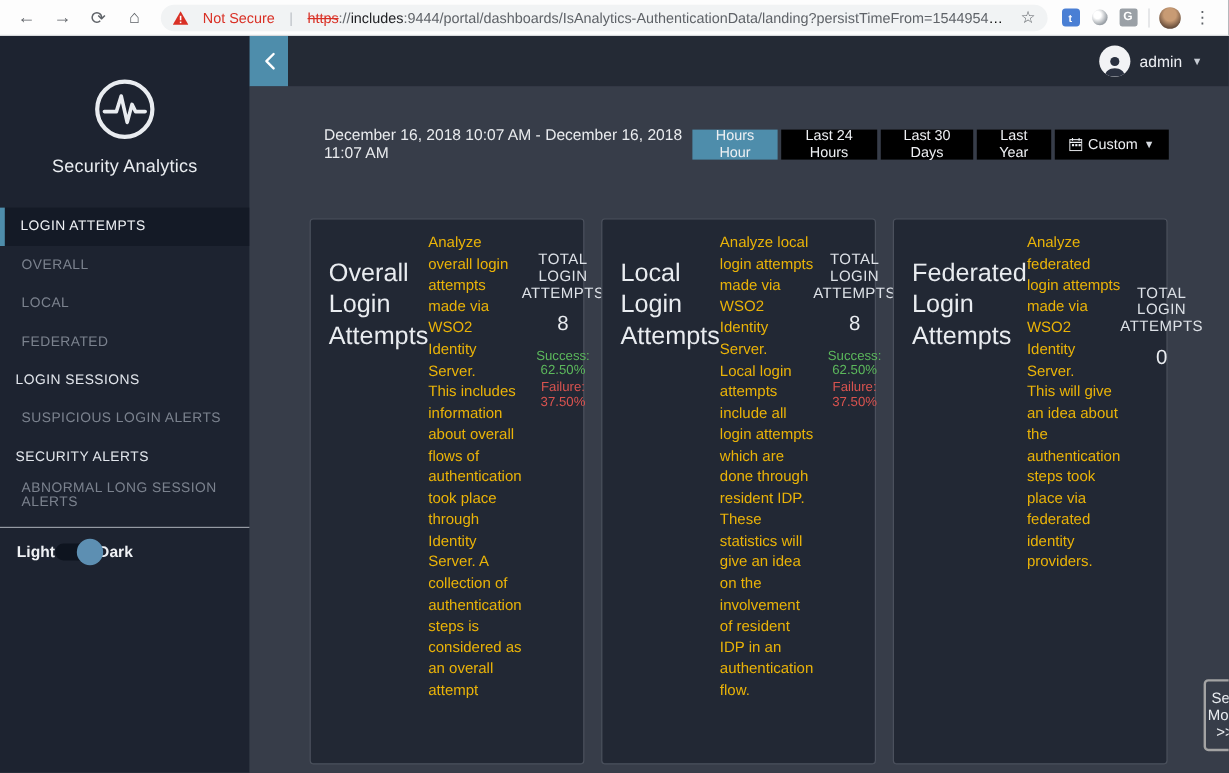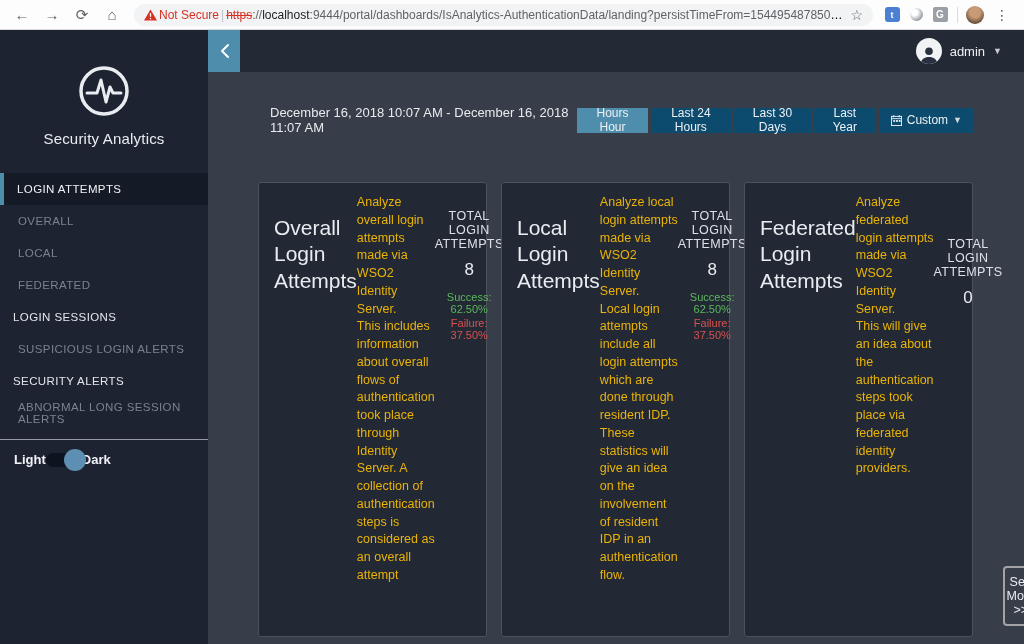--- a/index.html
+++ b/index.html
@@ -5,21 +5,21 @@
   * { margin:0; padding:0; box-sizing:border-box; }
   html,body { width:1024px; height:644px; overflow:hidden;
     font-family:"Liberation Sans","DejaVu Sans",sans-serif; background:#373d49; }
 
   
   .browser-bar { height:30px; background:#fdfdfd; border-bottom:1px solid #d8dadd;
     display:flex; align-items:center; padding:0 10px; gap:6px; }
   .nav-ico { width:24px; height:22px; display:flex; align-items:center; justify-content:center;
     color:#5f6368; font-size:15px; cursor:pointer; }
   .url-pill { flex:1; height:22px; background:#f1f3f4; border-radius:11px;
-    display:flex; align-items:center; padding:0 10px; gap:2px; margin:0 4px; min-width:0; }
+    display:flex; align-items:center; padding:0 10px; gap:12px; margin:0 4px; min-width:0; }
   .warn-tri { flex:0 0 auto; display:flex; }
   .not-secure { color:#d93025; font-size:12px; white-space:nowrap; }
   .url-sep-bar { color:#bdc1c6; font-size:12px; }
   .url-text { font-size:12px; white-space:nowrap; overflow:hidden; text-overflow:ellipsis; min-width:0; }
   .u-scheme { color:#d93025; text-decoration:line-through; }
   .u-sep { color:#5f6368; }
   .u-host { color:#202124; }
   .u-rest { color:#5f6368; }
   .star { margin-left:auto; color:#5f6368; font-size:14px; flex:0 0 auto; }
   .ext { width:18px; height:18px; display:flex; align-items:center; justify-content:center; flex:0 0 auto; }
@@ -61,21 +61,21 @@
   .user-avatar { width:26px; height:26px; border-radius:50%; background:#f2f3f5; overflow:hidden;
     display:flex; align-items:flex-end; justify-content:center; }
   .user-name { color:#eceef2; font-size:13px; }
   .user-caret { color:#c7ccd4; font-size:9px; }
 
   
   .content { flex:1; background:#373d49; padding:0 50px; overflow:hidden; }
   .toolbar { margin-top:33px; display:flex; align-items:center; }
   .date-range { color:#e9ebee; font-size:13px; padding-left:12px; }
   .time-btns { margin-left:auto; display:flex; gap:3px; }
-  .tbtn { height:25px; padding:0 12px; background:#0c4a6e; color:#eef0f3; font-size:12px; border:none;
+  .tbtn { height:25px; padding:0 12px; background:#000000; color:#eef0f3; font-size:12px; border:none;
     display:flex; align-items:center; gap:5px; cursor:pointer; }
   .tbtn.active { background:#4e8dab; }
   .tbtn .cal { display:flex; }
   .tbtn .caret { font-size:9px; color:#d6dae0; }
 
   .cards { margin-top:47px; display:flex; gap:14px; }
   .card { width:229px; height:455px; background:#222834; border:1px solid #4b515d; border-radius:3px;
     padding:0 15px; display:flex; flex-direction:row; }
   .card-title { margin-top:32px; color:#e9ecf0; font-size:21px; font-weight:400; line-height:1.25; }
   .card-desc { margin-top:11px; color:#eab308; font-size:12.5px; line-height:1.42; white-space:pre-line; }
@@ -104,21 +104,21 @@
   <div class="url-pill">
     <span class="warn-tri">
       <svg width="13" height="12" viewBox="0 0 14 12">
           <path d="M7 0 L14 12 L0 12 Z" fill="#d93025"></path>
           <rect x="6.3" y="4" width="1.4" height="4" fill="#fff"></rect>
           <rect x="6.3" y="9.2" width="1.4" height="1.4" fill="#fff"></rect>
         </svg>
     </span>
     <span class="not-secure">Not Secure</span>
     <span class="url-sep-bar">|</span>
-    <span class="url-text"><span class="u-scheme">https</span><span class="u-sep">://</span><span class="u-host">localhost</span><span class="u-rest">:9444/portal/dashboards/IsAnalytics-AuthenticationData/landing?persistTimeFrom=1544954878509&amp;...</span></span>
+    <span class="url-text"><span class="u-scheme">https</span><span class="u-sep">://</span><span class="u-host">includes</span><span class="u-rest">:9444/portal/dashboards/IsAnalytics-AuthenticationData/landing?persistTimeFrom=1544954878509&amp;...</span></span>
     <span class="star">☆</span>
   </div>
   <div class="ext">
       <div class="ext-blue">t</div>
     </div>
   <div class="ext">
       <div class="ext-circle"></div>
     </div>
   <div class="ext">
       <div class="ext-g">G</div>

